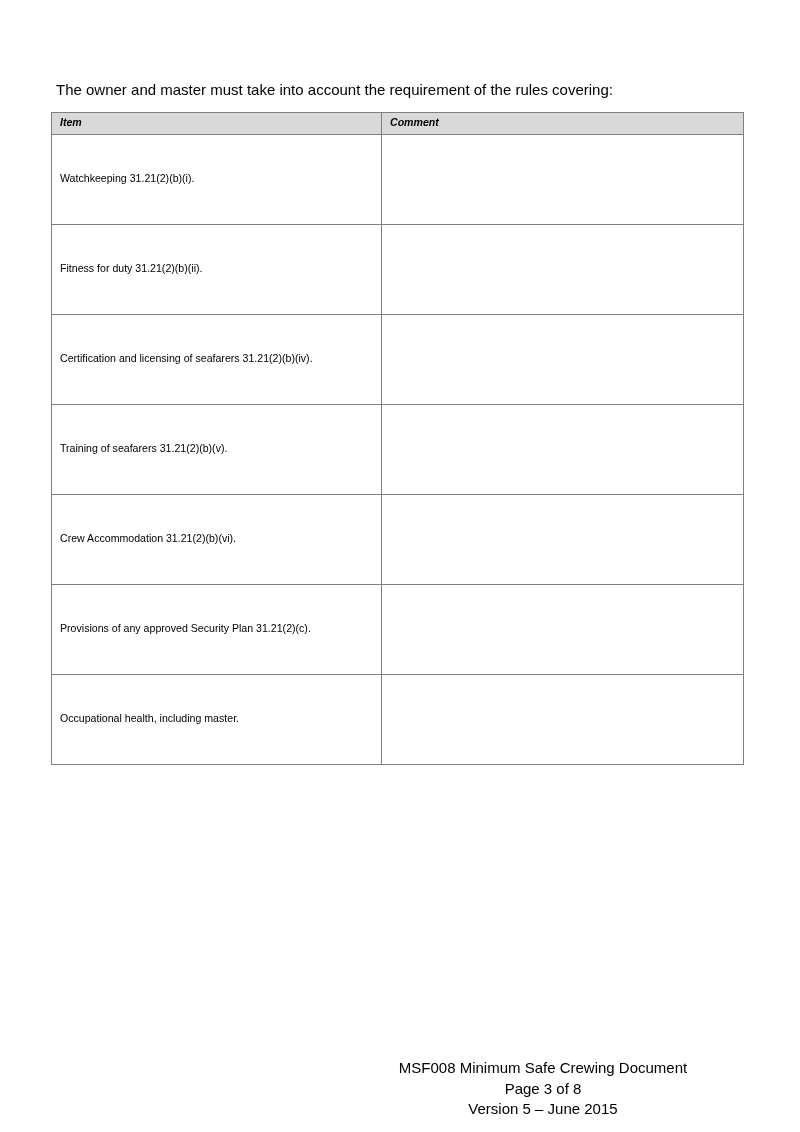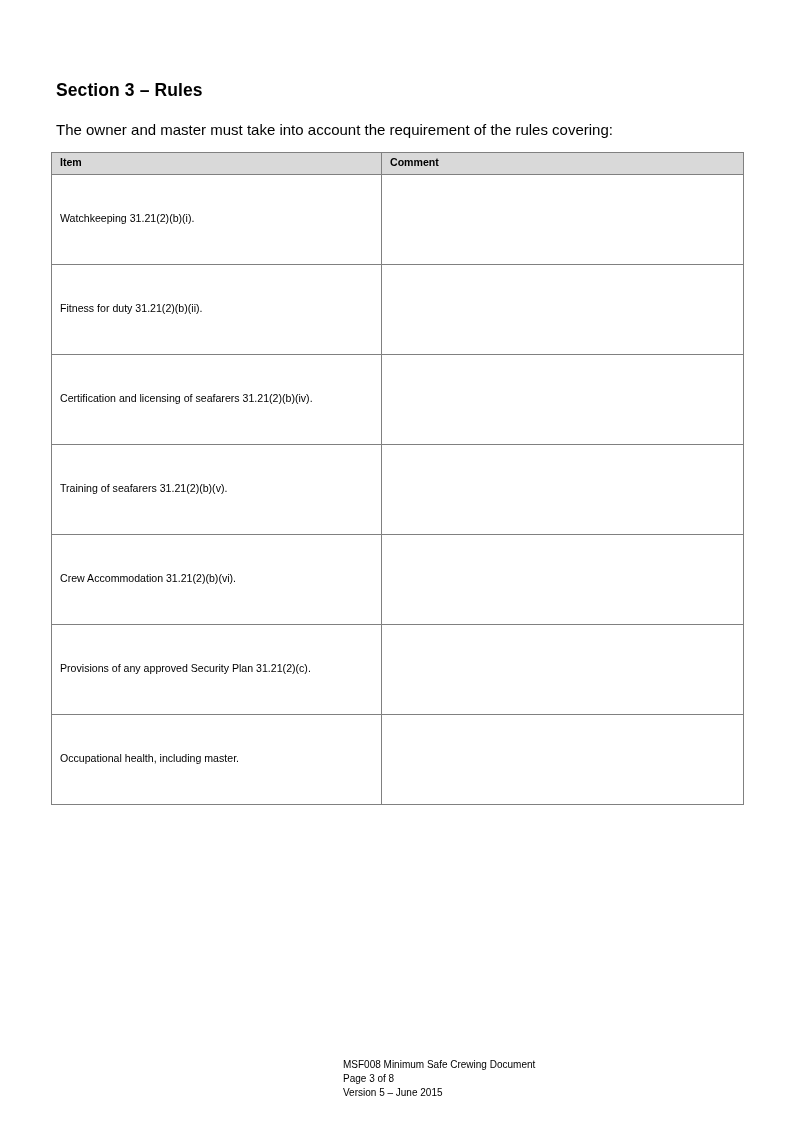--- a/index.html
+++ b/index.html
@@ -59,48 +59,48 @@
     font-weight: normal;
     line-height: 1.3;
   }
   table.rules thead th {
     background: #d9d9d9;
     font-weight: bold;
     height: 19px;
     padding-top: 1px;
     padding-bottom: 1px;
     vertical-align: middle;
+    font-style: italic;
   }
   table.rules tbody td {
     height: 89px;
     background: #ffffff;
     margin-top: 48px;
   }
   table.rules tbody td.comment-cell {
     
   }
   .footer {
     position: absolute;
     right: 57px;
     top: 1058px;
     width: 400px;
-    text-align: left;
-    font-size: 10px;
+    text-align: center;
+    font-size: 15px;
     line-height: 1.38;
   }
   .footer div { white-space: nowrap; }
 </style>
 </head>
 <body>
 
 <div class="page">
 
   <div class="content">
 
-    <h1 class="section-title">Section 3 – Rules</h1>
 
     <p class="intro">The owner and master must take into account the requirement of the rules covering:</p>
 
     <table class="rules">
       <colgroup>
         <col class="c-item">
         <col class="c-comment">
       </colgroup>
       <thead>
         <tr>

